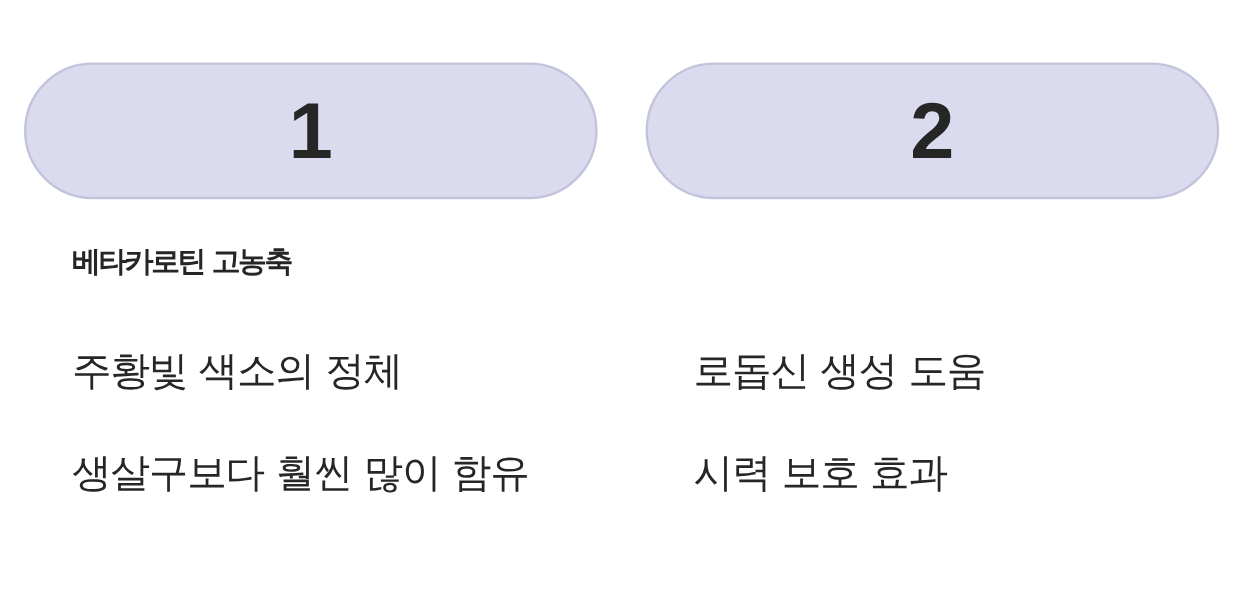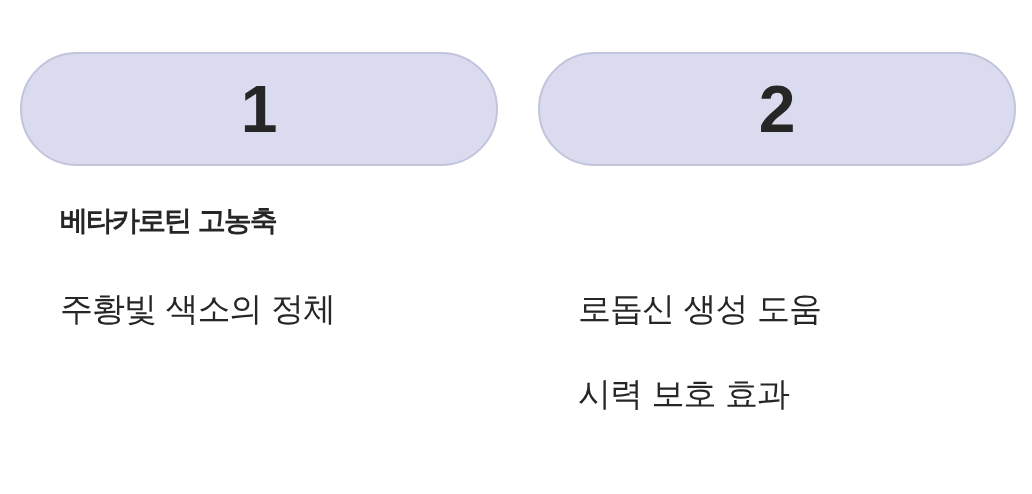--- a/index.html
+++ b/index.html
@@ -4,34 +4,35 @@
 <style>
   html, body { margin: 0; padding: 0; background: #ffffff; }
   body { width: 1032px; height: 494px; position: relative; overflow: hidden;
          font-family: "DejaVu Sans", "Liberation Sans", sans-serif; color: #262626; }
   .card { position: absolute; top: 52px; width: 478px; }
   .card.c1 { left: 20px; }
   .card.c2 { left: 538px; }
   .pill { height: 114px; border-radius: 57px; background: #dadbef; border: 2px solid #c3c4dc;
           box-sizing: border-box; display: flex; align-items: center; justify-content: center; }
   .num { font-family: "Liberation Sans", sans-serif; font-weight: 700; font-size: 66px; color: #262626; line-height: 1; }
-  .title { position: absolute; top: 150px; left: 40px; font-weight: 700; font-size: 28px; letter-spacing: -2px; white-space: nowrap; }
+  .title { position: absolute; top: 150px; left: 40px; font-weight: 700; font-size: 24px; letter-spacing: -2px; white-space: nowrap; }
   .line { position: absolute; left: 40px; font-size: 33px; white-space: nowrap; letter-spacing: -1px; }
   .l1 { top: 235px; }
   .l2 { top: 320px; }
 </style>
 </head>
 <body>
 
 <div class="card c1">
   <div class="pill">
     <span class="num">1</span>
   </div>
   <div class="title">베타카로틴 고농축</div>
   <div class="line l1">주황빛 색소의 정체</div>
+  <div class="line l2">생살구보다 훨씬 많이 함유</div>
 </div>
 
 <div class="card c2">
   <div class="pill">
     <span class="num">2</span>
   </div>
   <div class="line l2">시력 보호 효과</div>
   <div class="line l1">로돕신 생성 도움</div>
 </div>
 

